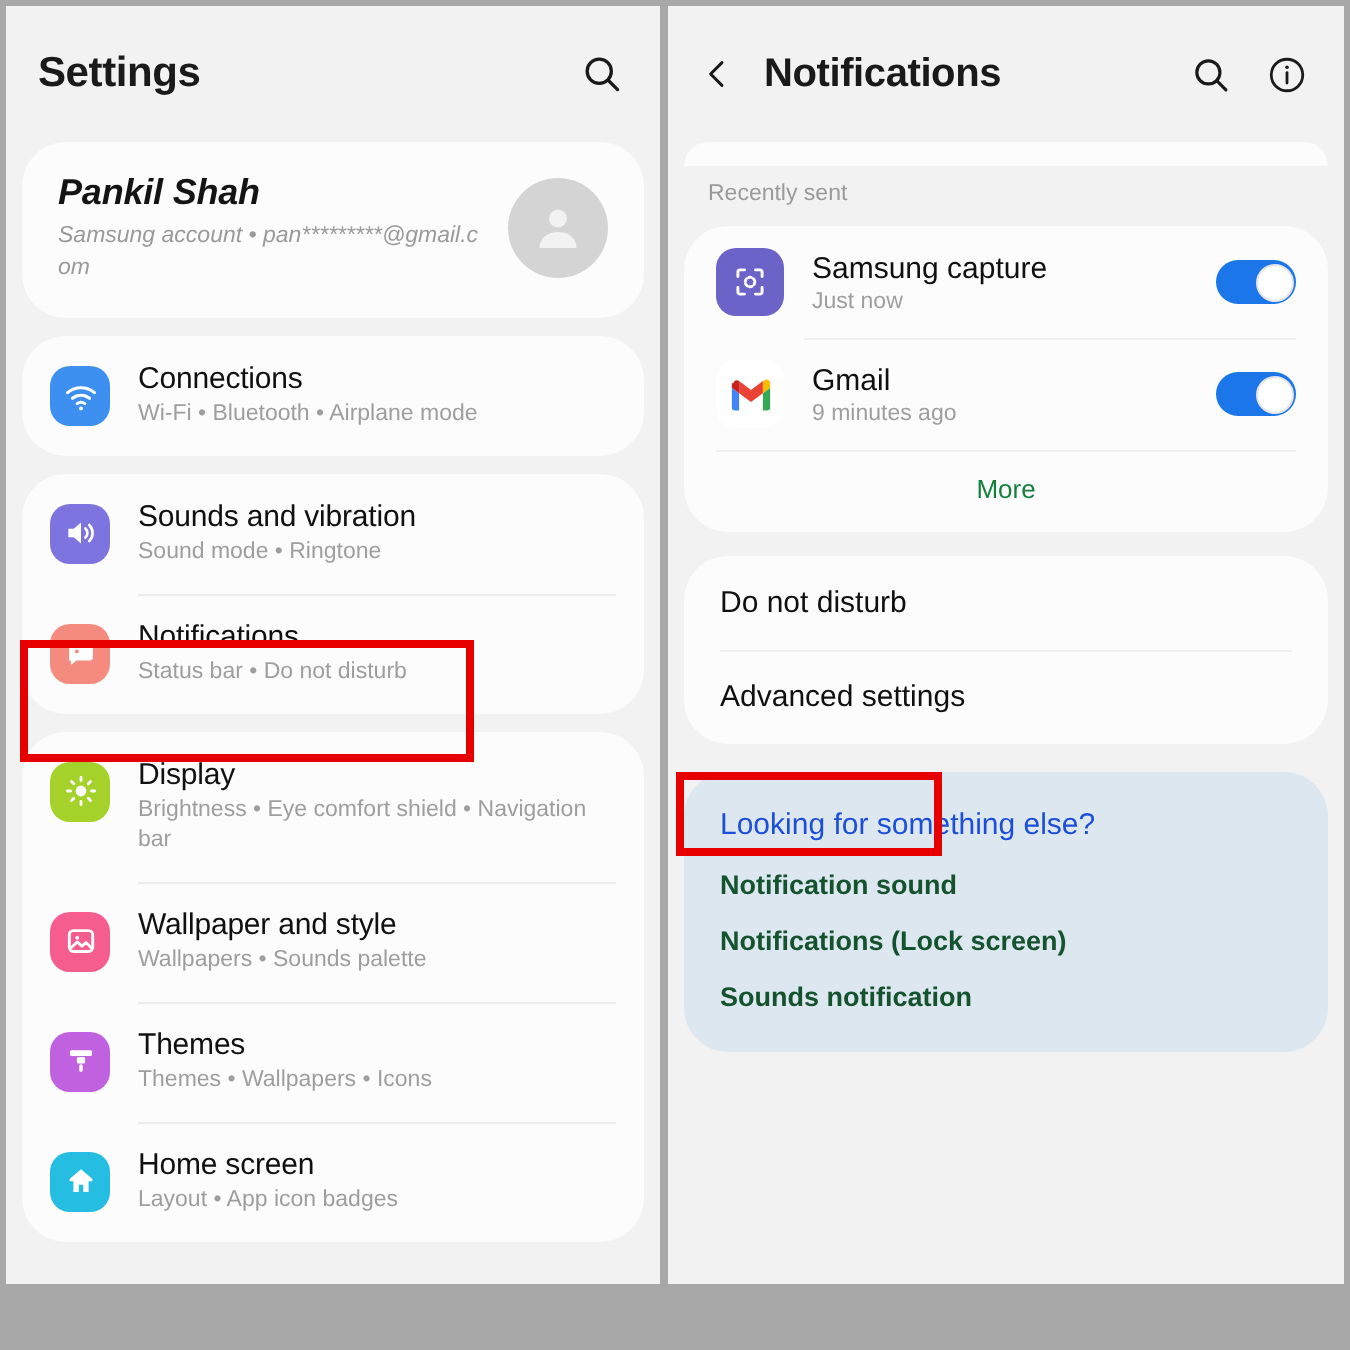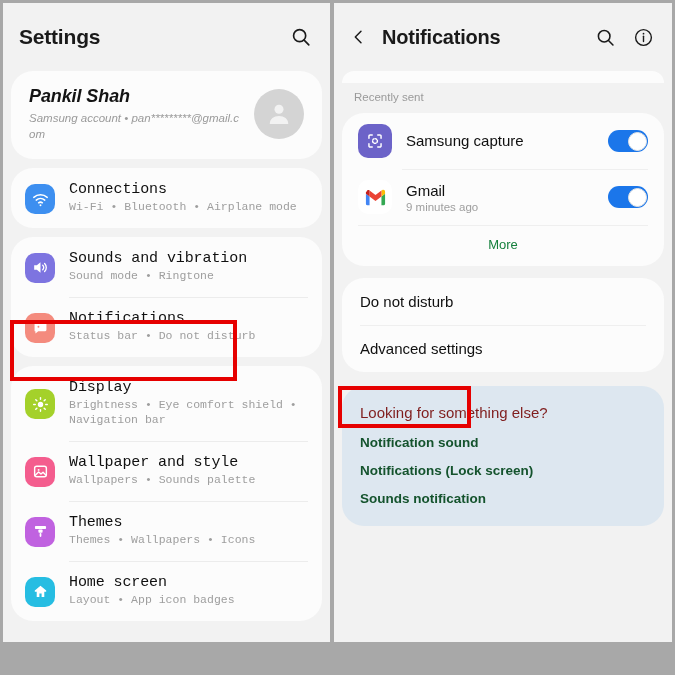--- a/index.html
+++ b/index.html
@@ -74,24 +74,23 @@
   .avatar {
     width: 50px; height: 50px; border-radius: 50%;
     background: #d4d4d4;
     display: flex; align-items: center; justify-content: center;
     flex-shrink: 0; margin-left: 10px;
   }
 
   
   .srow {
     display: flex;
-    align-items: center;
+    align-items: flex-start;
     padding: 13px 16px 13px 14px;
     position: relative;
-    font-family: Liberation Mono, monospace;
   }
   .srow + .srow::before {
     content: ""; position: absolute; top: 0; left: 58px; right: 14px;
     height: 1px; background: #ececec;
   }
   .sicon {
     width: 30px; height: 30px; border-radius: 10px;
     flex-shrink: 0; margin-right: 14px; margin-top: 2px;
     display: flex; align-items: center; justify-content: center;
   }
@@ -167,21 +166,21 @@
   }
 
   
   .infocard {
     background: #dde7f0;
     border-radius: 22px;
     margin: 14px 8px 8px 8px;
     padding: 18px 18px 20px 18px;
   }
   .info-title {
-    font-size: 15px; color: #7f1d1d; margin-bottom: 14px;
+    font-size: 15px; color: #1d4ed8; margin-bottom: 14px;
   }
   .info-link {
     display: block;
     font-size: 13.5px;
     font-weight: bold;
     color: #14532d;
     margin-bottom: 13px;
   }
   .info-link:last-child { margin-bottom: 0; }
 
@@ -378,20 +377,21 @@
           <svg width="22" height="22" viewBox="0 0 24 24" fill="none" stroke="#fff" stroke-width="1.6" stroke-linecap="round">
             <path d="M5.4 9V6.6a1.2 1.2 0 0 1 1.2-1.2H9"></path>
             <path d="M15 5.4h2.4a1.2 1.2 0 0 1 1.2 1.2V9"></path>
             <path d="M18.6 15v2.4a1.2 1.2 0 0 1-1.2 1.2H15"></path>
             <path d="M9 18.6H6.6a1.2 1.2 0 0 1-1.2-1.2V15"></path>
             <circle cx="12" cy="12" r="2.6" stroke-dasharray="1.4 1.4"></circle>
           </svg>
         </div>
         <div class="ntext">
           <div class="ntitle">Samsung capture</div>
+          <div class="nsub">Just now</div>
         </div>
         <div class="toggle">
             <div class="knob"></div>
           </div>
       </div>
 
 
       <div class="nrow">
         <div class="nicon" style="background:#ffffff">
           <svg width="23" height="18" viewBox="0 0 24 18">

